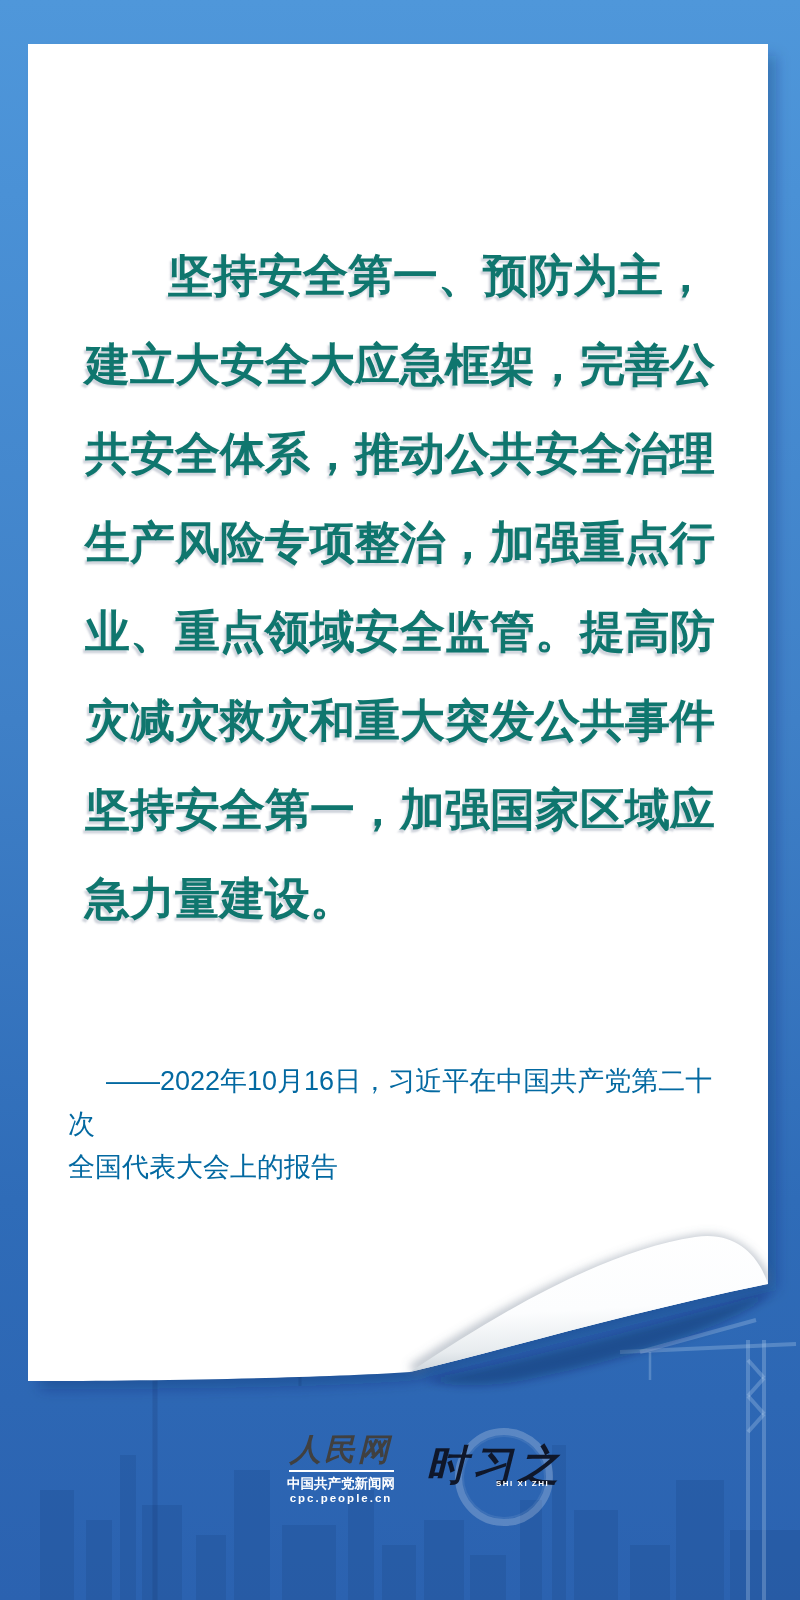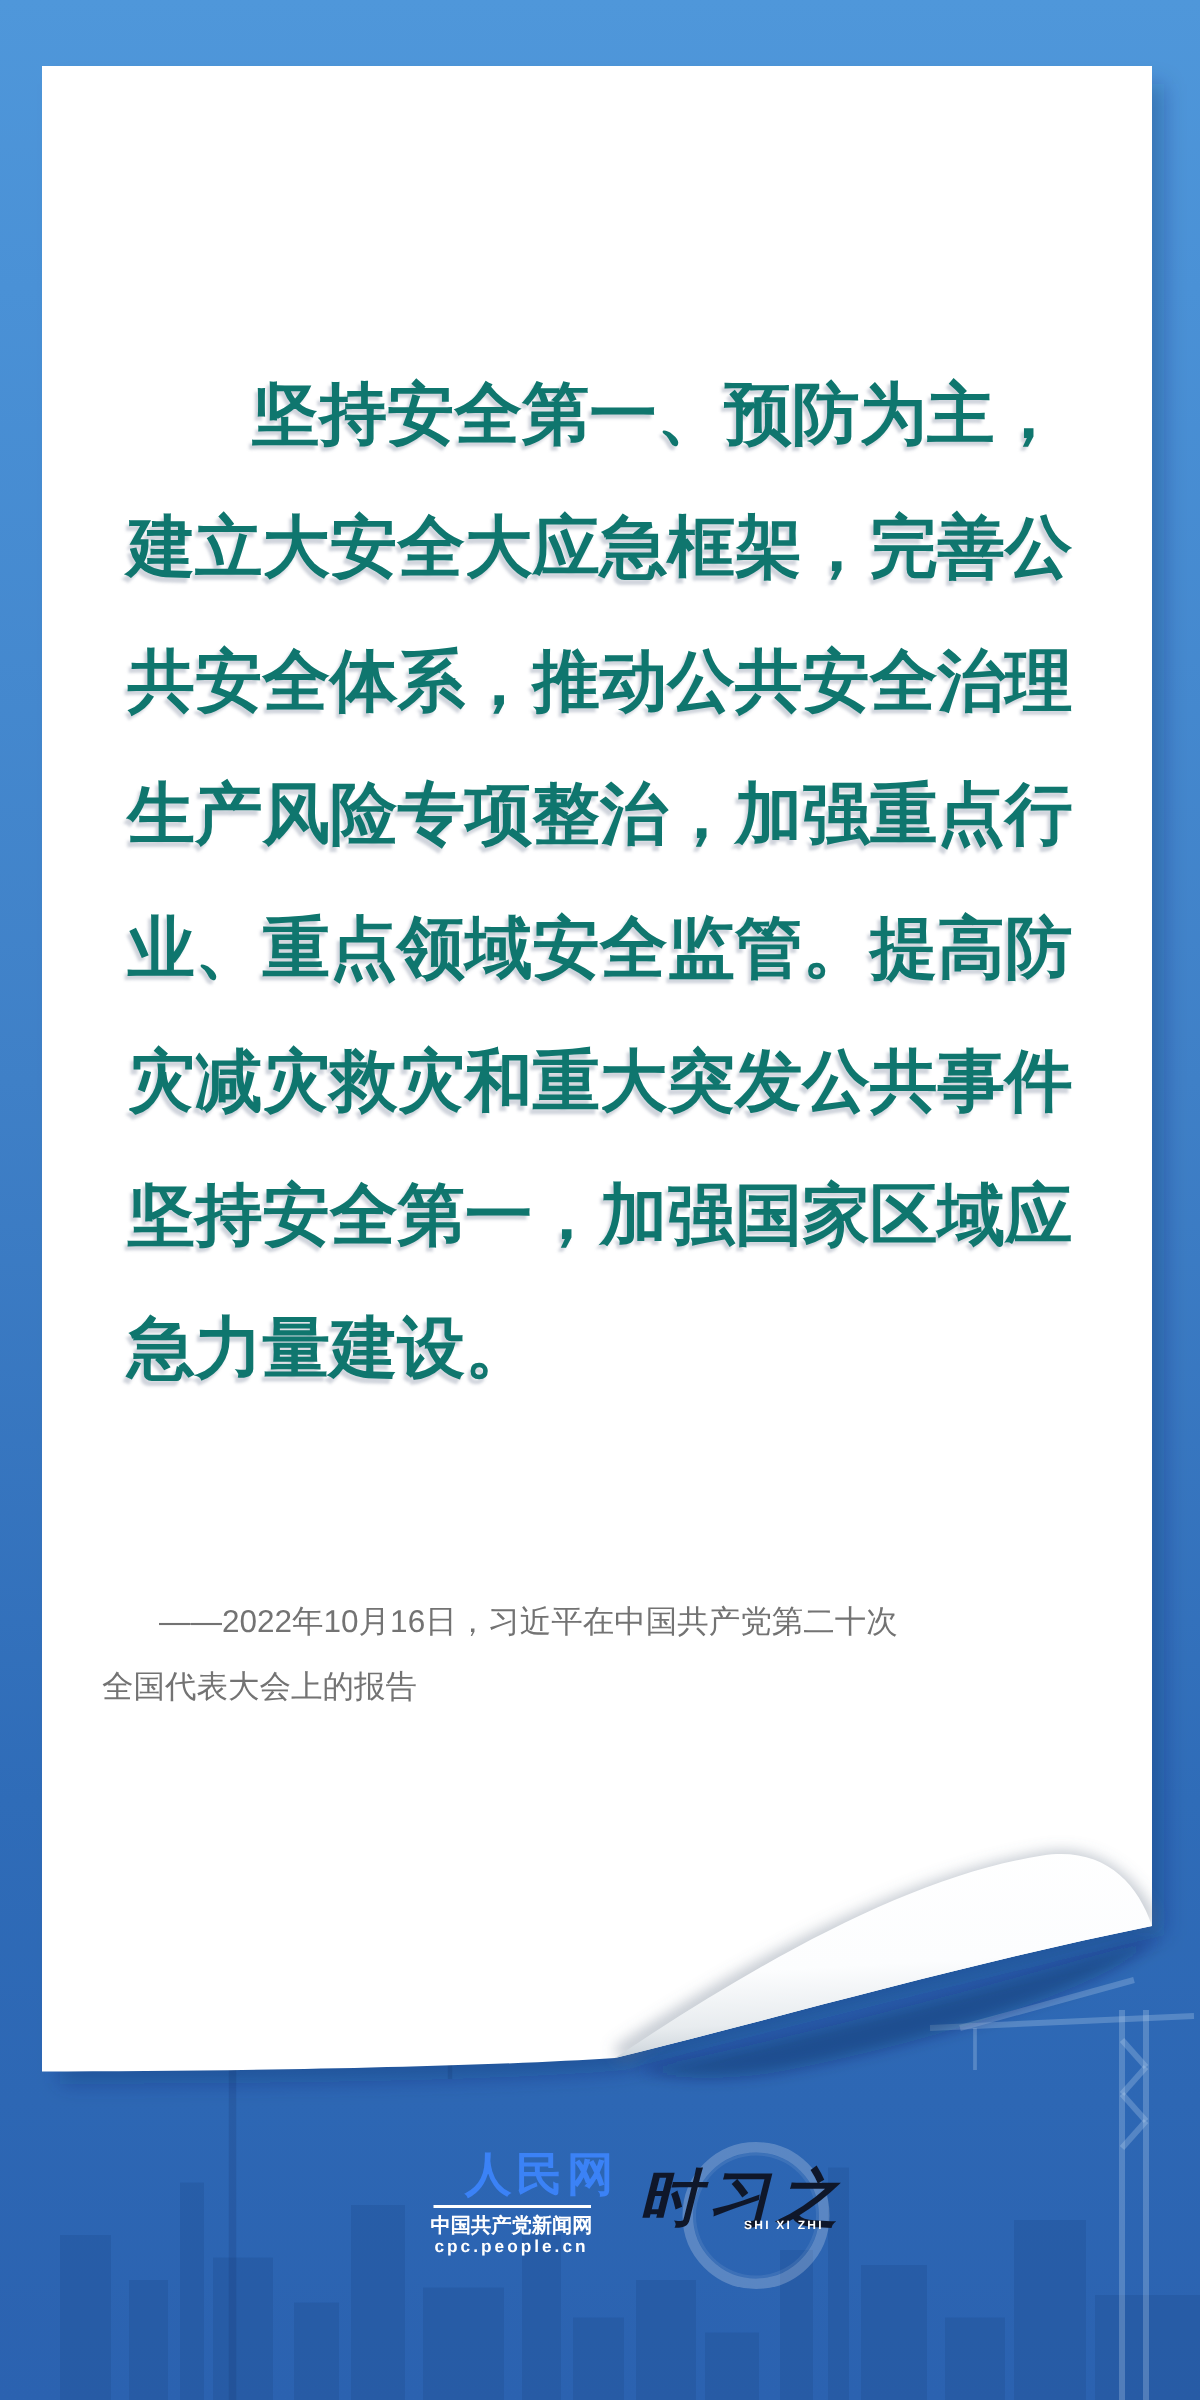--- a/index.html
+++ b/index.html
@@ -16,33 +16,33 @@
   }
   .qline{
     height:89px;line-height:89px;font-size:45px;font-weight:bold;
     color:#0f766e;white-space:nowrap;letter-spacing:0;
     text-shadow:-2px 3px 2px rgba(150,160,178,0.45);
   }
   .qline.first{text-indent:83px;}
   
   .attribution{
     position:absolute;left:68px;top:1060px;width:660px;z-index:3;
-    font-size:21px;line-height:43px;color:#737373;
+    font-size:27px;line-height:43px;color:#0369a1;
   }
   .attribution .a1{text-indent:38px;}
   
   .ring{
     position:absolute;left:455px;top:1428px;width:84px;height:84px;z-index:2;
     border-radius:50%;border:7px solid rgba(255,255,255,0.22);
     box-shadow:inset 0 0 0 2px rgba(255,255,255,0.08);
   }
   .rmw-script{
     position:absolute;left:288px;top:1429px;width:106px;z-index:3;
-    text-align:center;color:#3b82f6;font-size:31px;font-weight:bold;
-    letter-spacing:3px;margin-left:20px;
+    text-align:center;color:#404040;font-size:31px;font-weight:bold;
+    font-style:italic;letter-spacing:3px;
   }
   .rmw-line{
     position:absolute;left:289px;top:1470px;width:105px;height:2px;
     background:#ffffff;z-index:3;
   }
   .rmw-site{
     position:absolute;left:287px;top:1475px;width:108px;z-index:3;
     text-align:center;color:#ffffff;font-size:13.5px;font-weight:bold;
     white-space:nowrap;
   }

